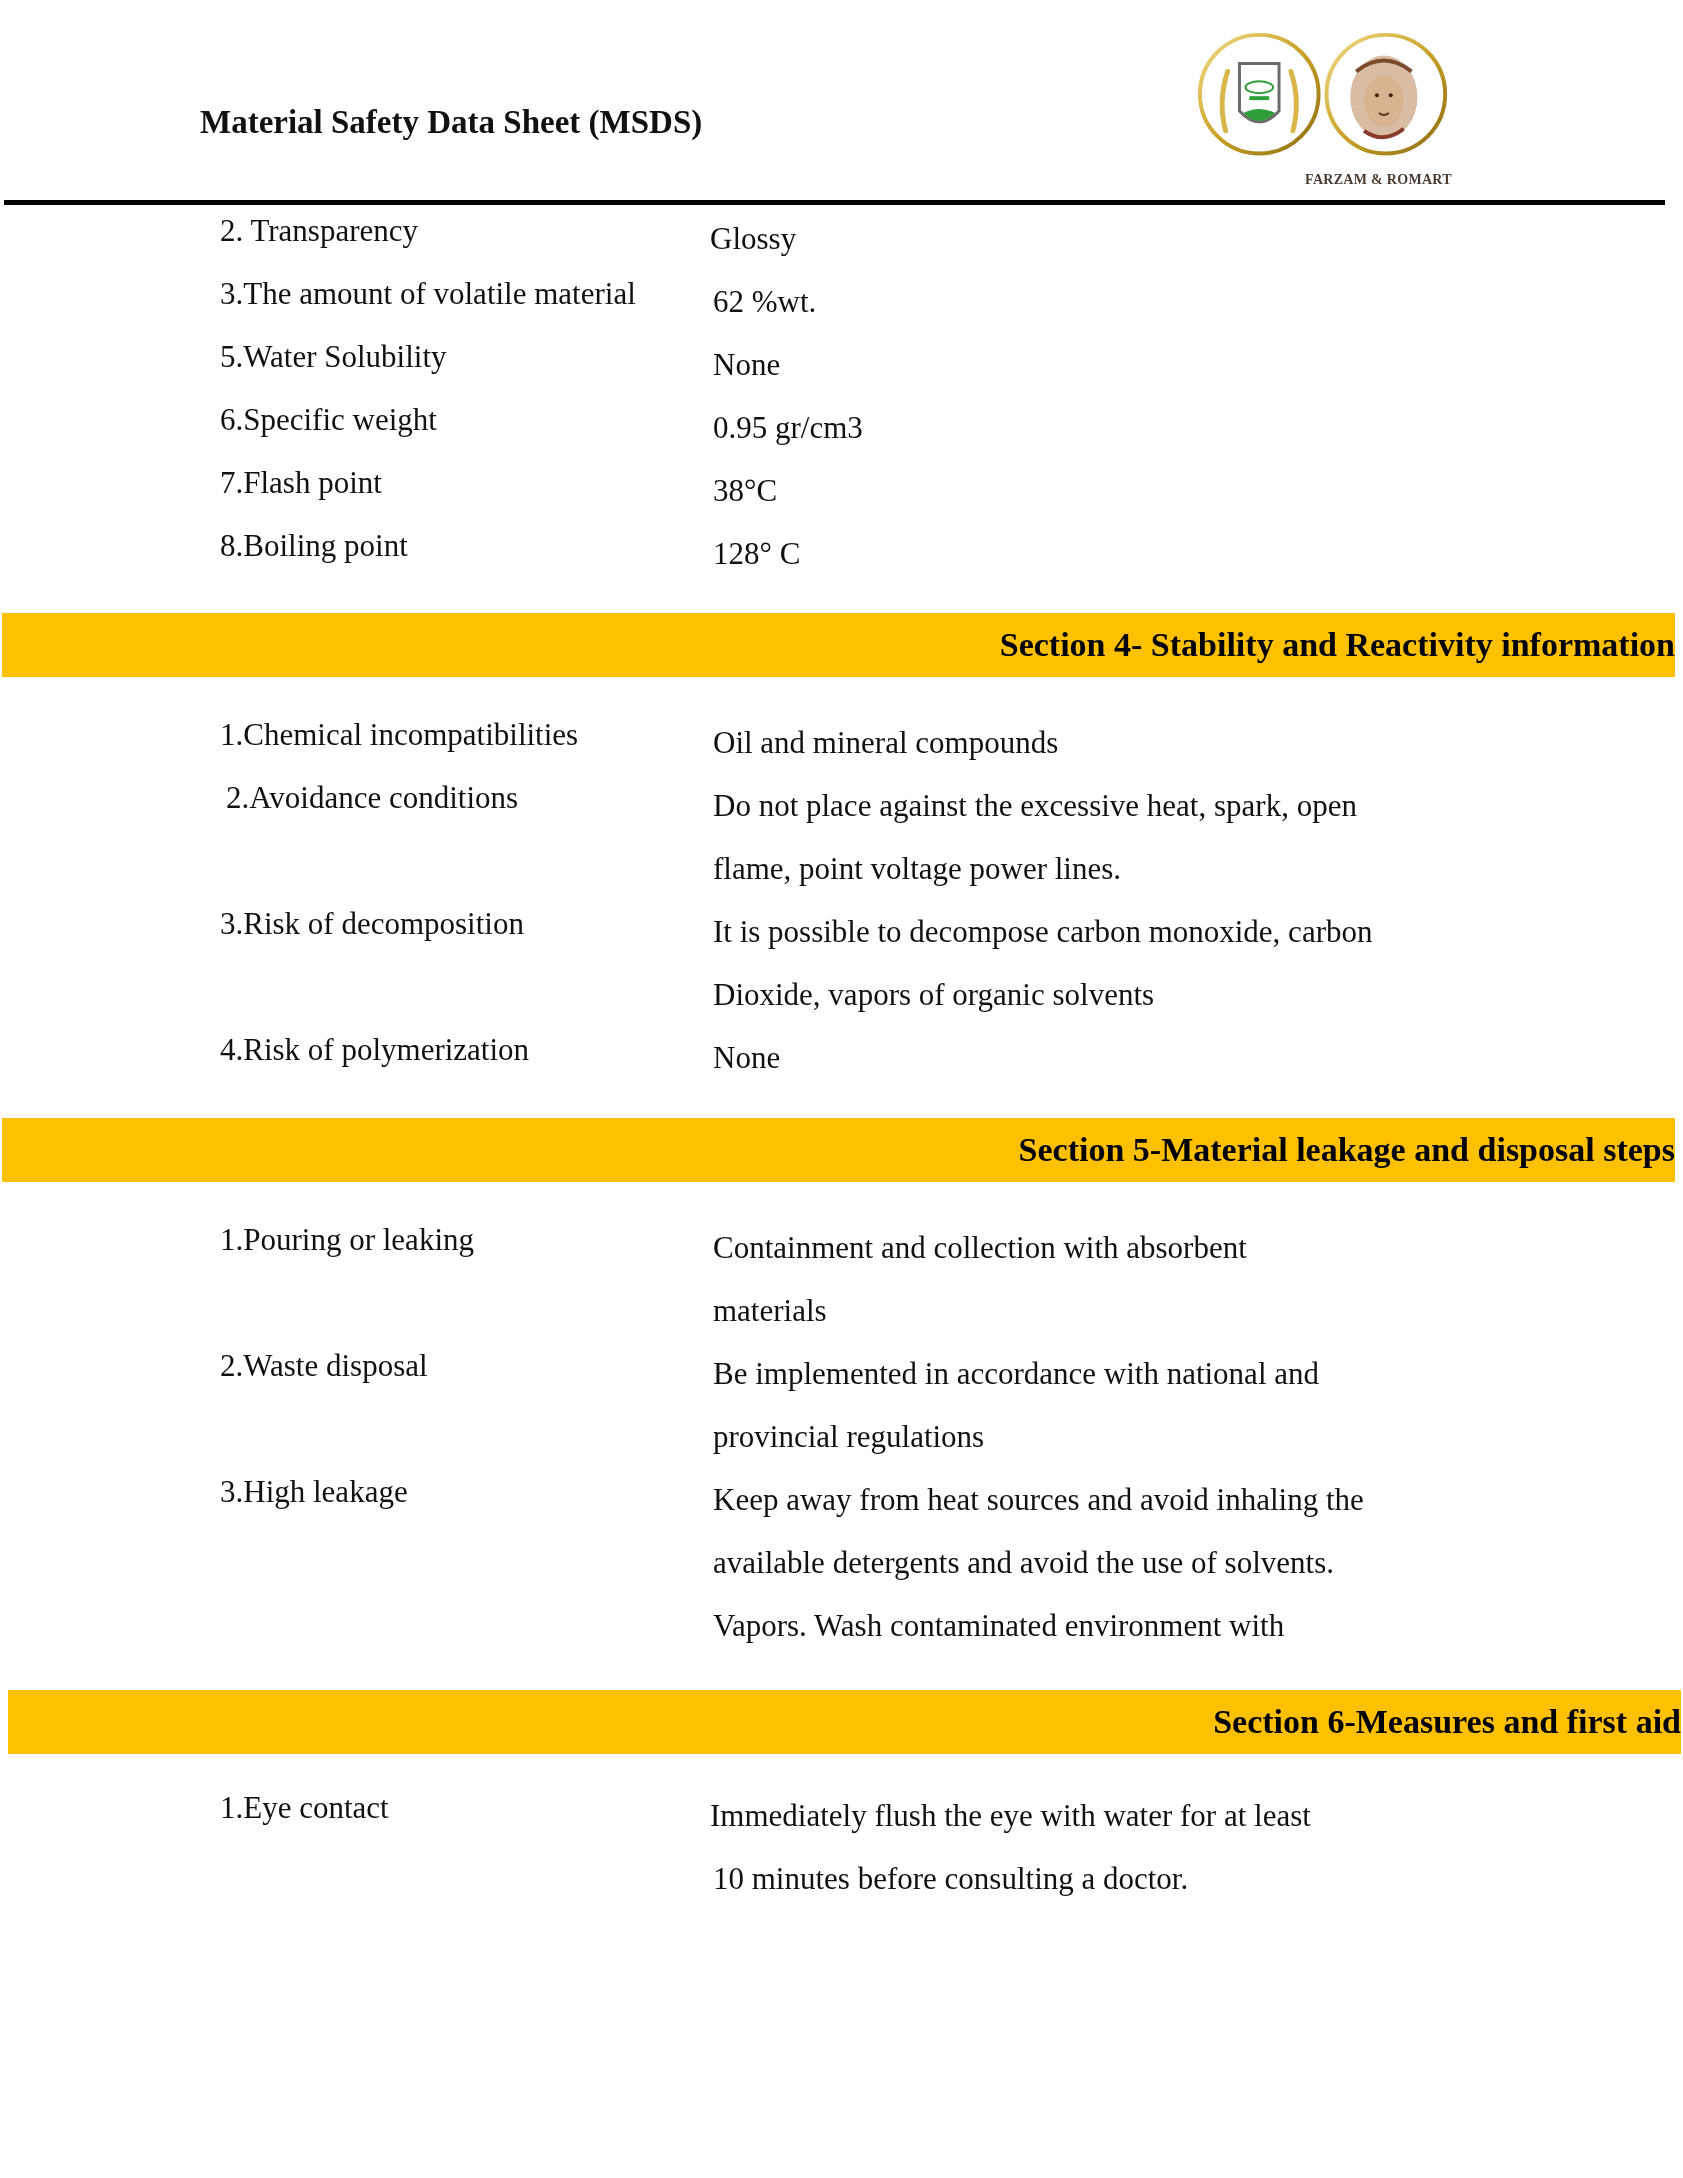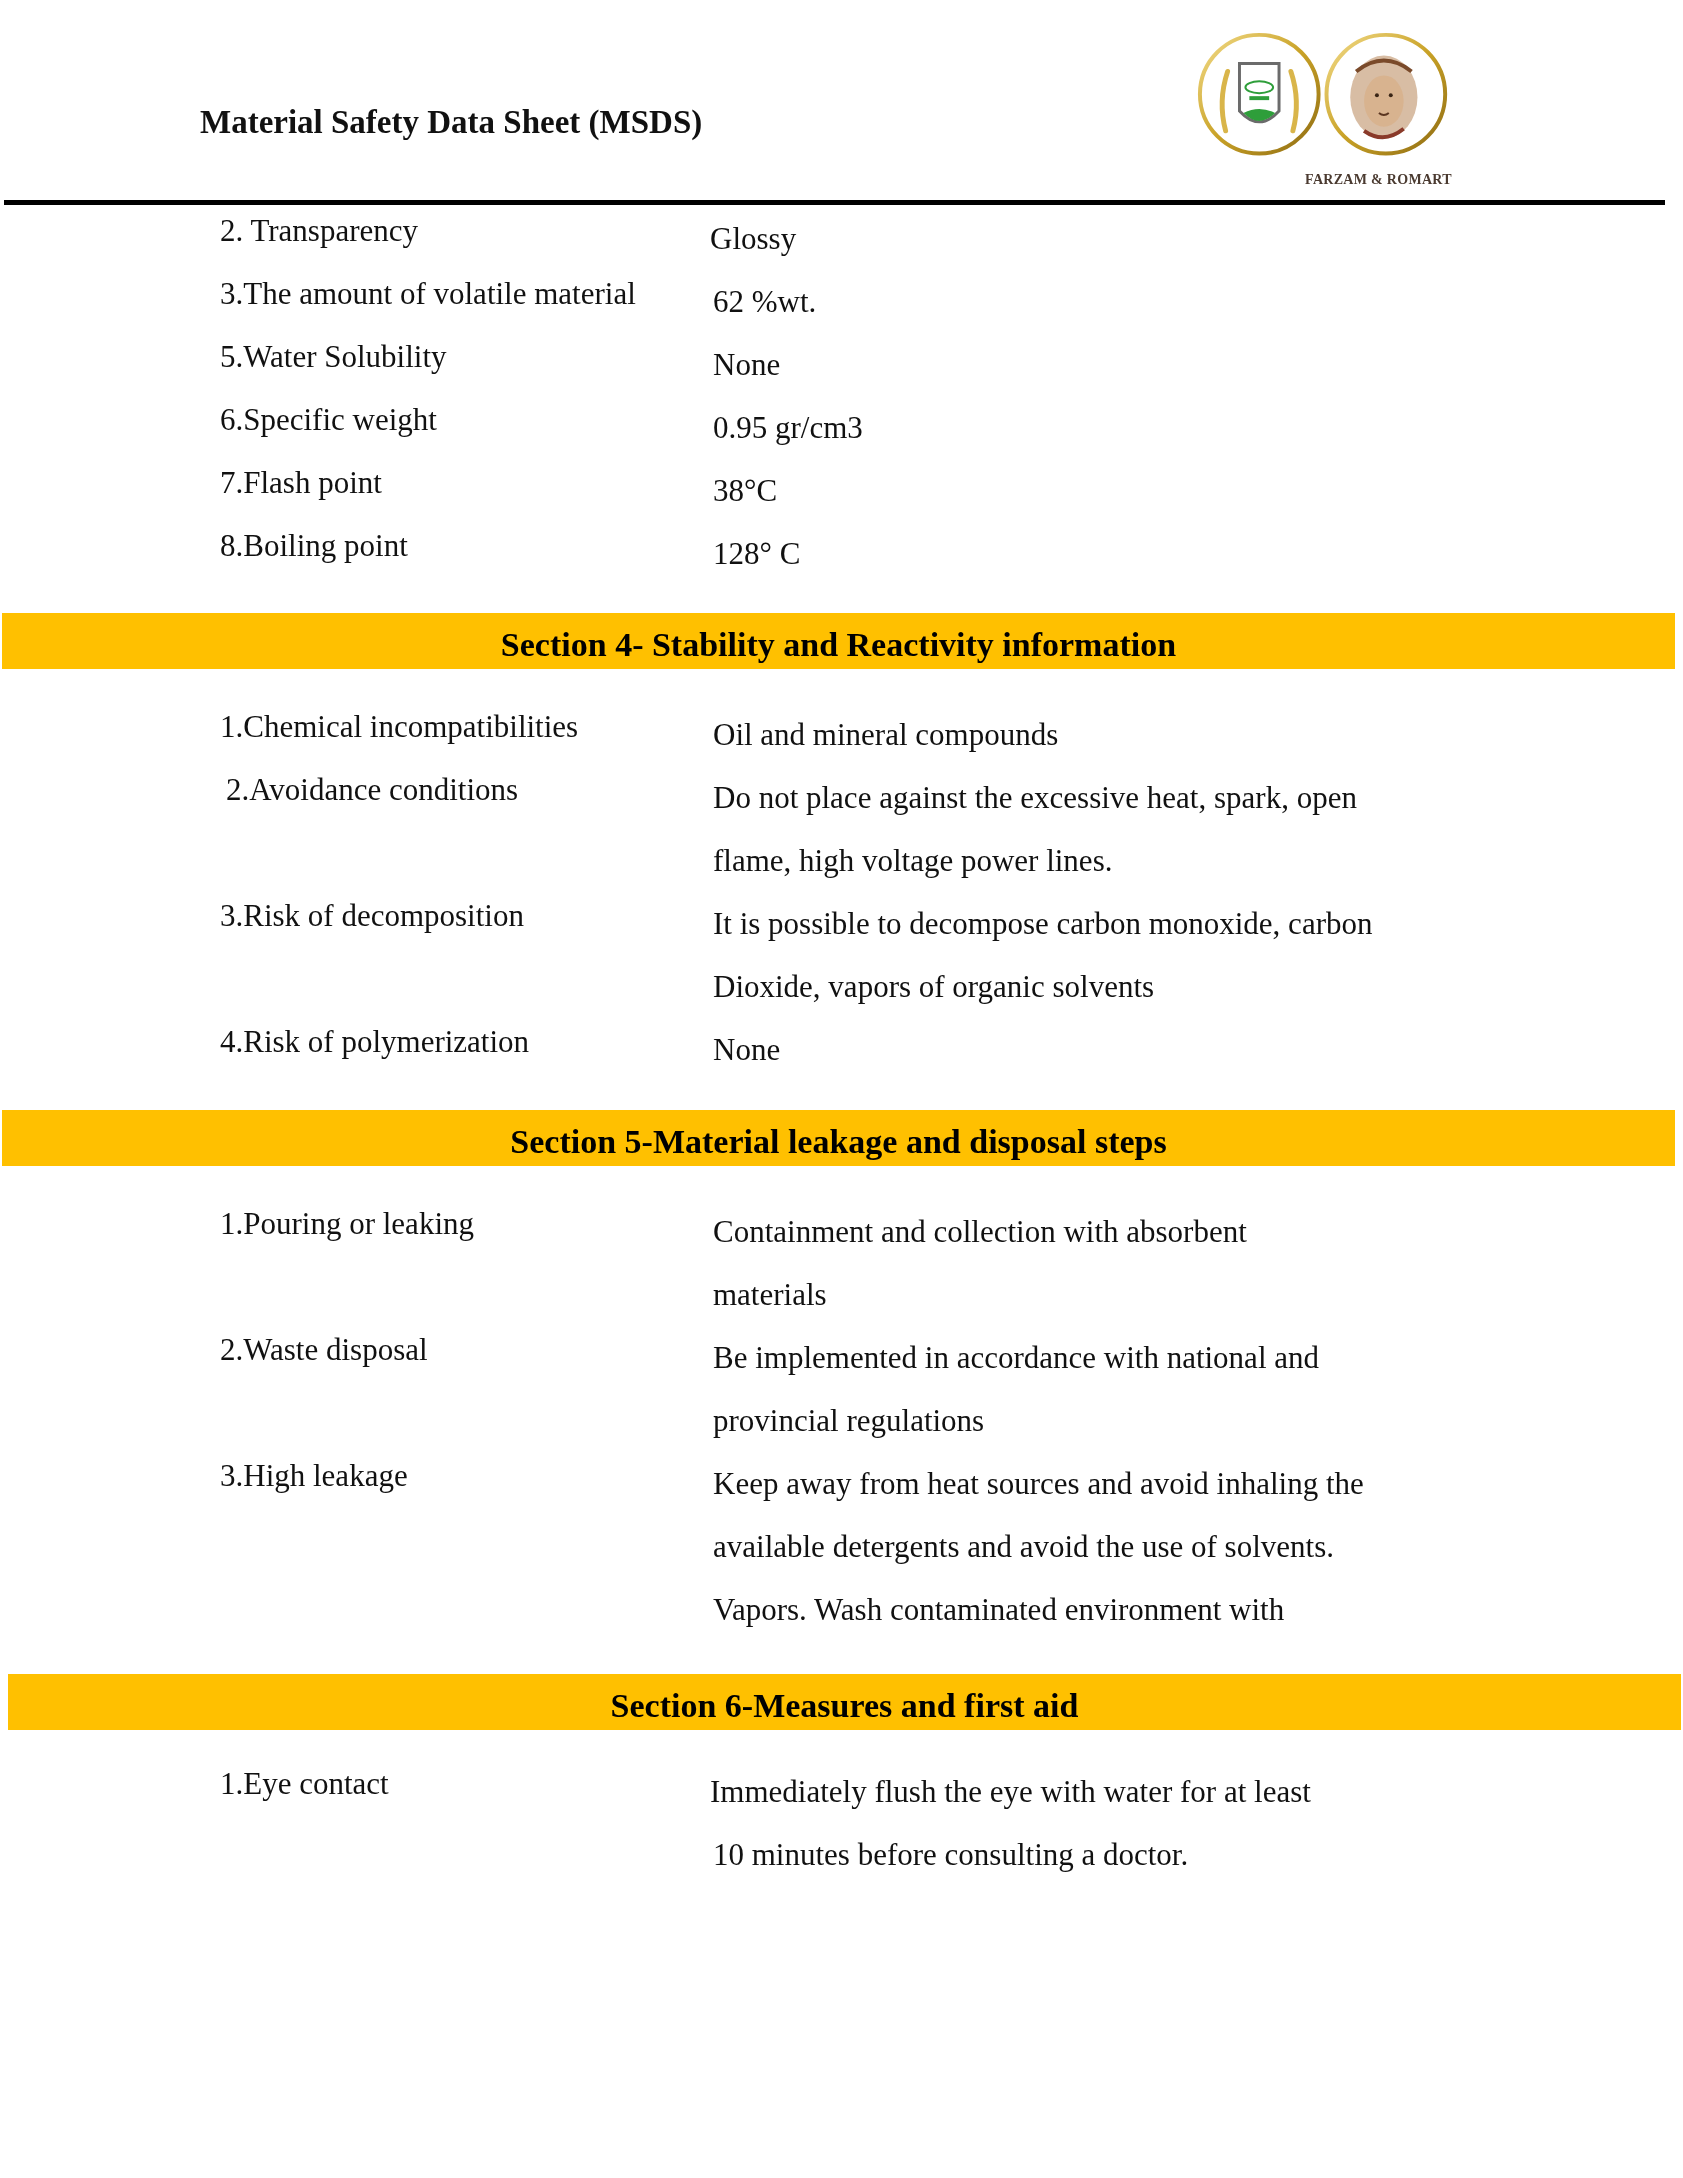--- a/index.html
+++ b/index.html
@@ -10,22 +10,22 @@
   .header-rule { position: absolute; left: 4px; top: 200px; width: 1661px; height: 5px; background: #000; }
   .logo { position: absolute; left: 1188px; top: 22px; width: 277px; height: 178px; }
   .logo-caption { position: absolute; left: 1245px; top: 172px; width: 267px; text-align: center;
                   font-size: 14px; font-weight: bold; color: #4a3a30; letter-spacing: 0.3px; white-space: nowrap; }
   .content { position: absolute; left: 0; top: 199px; width: 1683px; }
   .row { position: relative; height: 63px; margin-left: 20px; }
   .row .label { position: absolute; left: 200px; top: 0; line-height: 63px; font-size: 31px; white-space: nowrap; }
   .row .label.indent { left: 206px; }
   .row .value { position: absolute; left: 693px; top: 8px; line-height: 63px; font-size: 31px; white-space: nowrap; }
   .row .value.nudge { left: 690px; }
-  .section-bar { position: relative; margin-left: 2px; width: 1673px; height: 56px; background: #FFC000;
-                 text-align: center; line-height: 64px; font-size: 34px; font-weight: bold; color: #000; }
+  .section-bar { position: relative; margin-left: 2px; width: 1673px; height: 64px; background: #FFC000;
+                 text-align: right; line-height: 64px; font-size: 34px; font-weight: bold; color: #000; }
   .gap-a { height: 36px; }
   .gap-b { height: 26px; }
   .gap-c { height: 37px; }
   .gap-d { height: 41px; }
   .gap-e { height: 22px; }
 </style>
 </head>
 <body>
 
 <h1 class="doc-title">Material Safety Data Sheet (MSDS)</h1>
@@ -98,21 +98,21 @@
   <div>
     <div class="row">
         <span class="label">1.Chemical incompatibilities</span>
         <span class="value">Oil and mineral compounds</span>
       </div>
     <div class="row">
         <span class="label indent">2.Avoidance conditions</span>
         <span class="value">Do not place against the excessive heat, spark, open</span>
       </div>
     <div class="row">
-        <span class="value">flame, high voltage power lines.</span>
+        <span class="value">flame, point voltage power lines.</span>
       </div>
     <div class="row">
         <span class="label">3.Risk of decomposition</span>
         <span class="value">It is possible to decompose carbon monoxide, carbon</span>
       </div>
     <div class="row">
         <span class="value">Dioxide, vapors of organic solvents</span>
       </div>
     <div class="row">
         <span class="label">4.Risk of polymerization</span>

